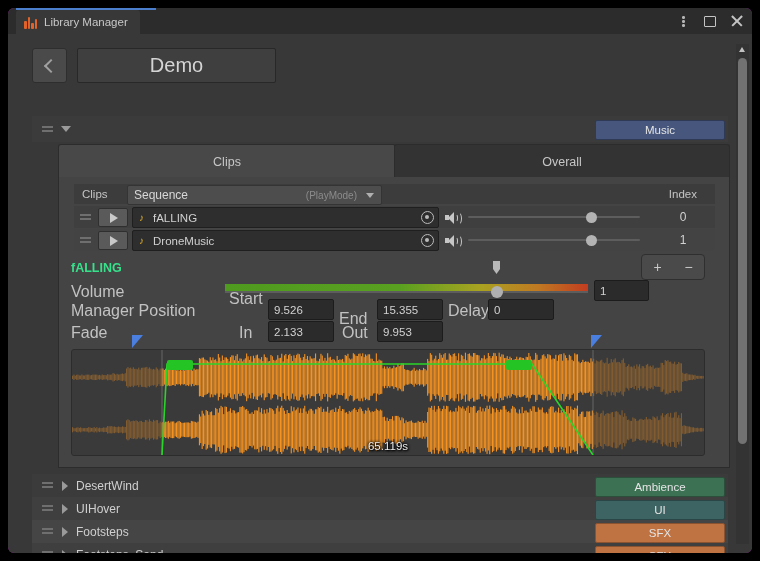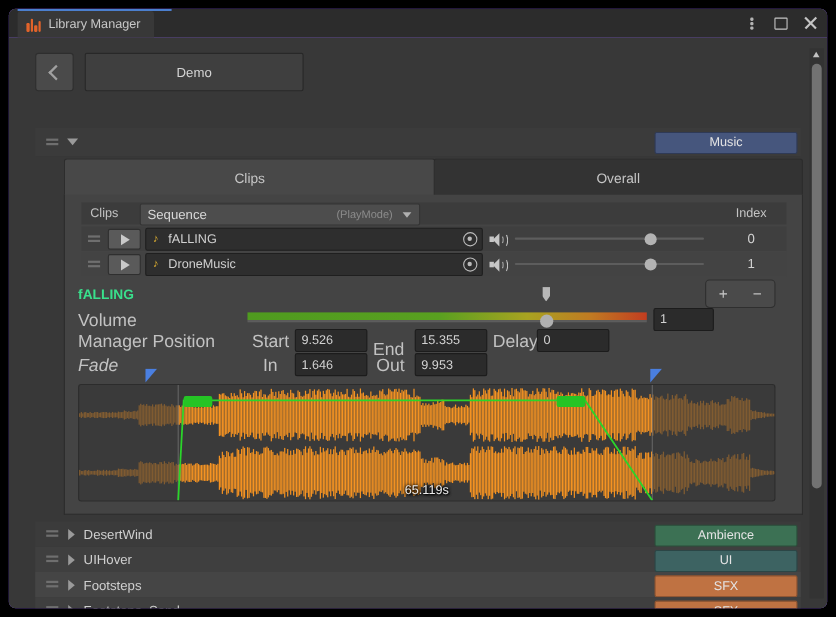--- a/index.html
+++ b/index.html
@@ -1,21 +1,21 @@
 <!DOCTYPE html>
 <html><head>
 <meta charset="utf-8">
 <style>
   html,body{margin:0;padding:0;background:#000;}
   body{width:760px;height:561px;overflow:hidden;
        font-family:"Liberation Sans","DejaVu Sans",sans-serif;
        -webkit-font-smoothing:antialiased;}
 
   .window{position:absolute;left:8px;top:8px;width:744px;height:545px;
-          background:#8b5cf6;border-radius:6px;overflow:hidden;
+          background:#a21caf;border-radius:6px;overflow:hidden;
           box-shadow:0 2px 10px rgba(0,0,0,.7);}
 
   
   .titlebar{position:relative;height:26px;background:#2c2c2c;}
   .tab-accent{position:absolute;left:8px;top:0;width:140px;height:2px;background:#4b7fce;}
   .win-tab{position:absolute;left:8px;top:2px;height:24px;background:#383838;
            border-top-left-radius:3px;border-top-right-radius:3px;
            display:flex;align-items:center;padding:0 12px 0 8px;gap:6px;}
   .win-tab-title{font-size:11.5px;color:#c8c8c8;white-space:nowrap;}
   .app-icon{width:14px;height:13px;position:relative;flex:0 0 auto;}
@@ -37,21 +37,21 @@
   .content{position:absolute;left:0;top:26px;width:744px;height:519px;background:#383838;}
 
   
   .hdr{position:absolute;left:24px;top:14px;display:flex;align-items:center;gap:10px;}
   .backbtn{width:33px;height:33px;background:#4a4a4a;border:1px solid #2e2e2e;
            border-radius:3px;display:flex;align-items:center;justify-content:center;}
   .chev{width:8px;height:8px;border-left:2px solid #a0a0a0;border-bottom:2px solid #a0a0a0;
         transform:rotate(45deg);margin-left:3px;}
   .demo{width:197px;height:33px;background:#3f3f3f;border:1px solid #282828;border-radius:2px;
         display:flex;align-items:center;justify-content:center;}
-  .demo span{font-size:12px;color:#d4d4d4;}
+  .demo span{font-size:20px;color:#d4d4d4;}
 
   
   .grpbar{position:absolute;left:24px;top:82px;width:696px;height:26px;background:#3b3b3b;}
   .dragdots{width:11px;height:9px;position:relative;flex:0 0 auto;}
   .dragdots i{position:absolute;left:0;width:11px;height:1.6px;background:#6f6f6f;}
   .dragdots i:nth-child(1){top:1px;} .dragdots i:nth-child(2){top:5px;}
   .foldclosed{width:0;height:0;border-top:5px solid transparent;border-bottom:5px solid transparent;
               border-left:6px solid #9a9a9a;flex:0 0 auto;}
   .namefield{height:19px;background:#2b2b2b;border:1px solid #1f1f1f;border-radius:2px;
              display:flex;align-items:center;padding-left:6px;}
@@ -282,37 +282,37 @@
     <span class="detail-lbl" style="left:63px;top:249px;">Volume</span>
     <div class="volmark"></div>
     <div class="volbar"></div>
     <div class="volline"></div>
     <div class="volknob"></div>
     <div class="numfield" style="left:586px;top:246px;width:48px;">
       <span>1</span>
     </div>
 
     <span class="detail-lbl" style="left:63px;top:268px;">Manager Position</span>
-    <span class="detail-lbl" style="left:221px;top:268px;">Start</span>
+    <span class="detail-lbl" style="left:221px;top:256px;">Start</span>
     <div class="numfield" style="left:260px;top:265px;width:59px;">
       <span>9.526</span>
     </div>
     <span class="detail-lbl" style="left:331px;top:276px;">End</span>
     <div class="numfield" style="left:369px;top:265px;width:59px;">
       <span>15.355</span>
     </div>
     <span class="detail-lbl" style="left:440px;top:268px;">Delay</span>
     <div class="numfield" style="left:480px;top:265px;width:59px;">
       <span>0</span>
     </div>
 
-    <span class="detail-lbl" style="left:63px;top:290px;font-style:italic;">Fade</span>
+    <span class="detail-lbl" style="left:63px;top:290px;">Fade</span>
     <span class="detail-lbl" style="left:231px;top:290px;">In</span>
     <div class="numfield" style="left:260px;top:287px;width:59px;">
-      <span>1.646</span>
+      <span>2.133</span>
     </div>
     <span class="detail-lbl" style="left:334px;top:290px;">Out</span>
     <div class="numfield" style="left:369px;top:287px;width:59px;">
       <span>9.953</span>
     </div>
 
     <div class="fmark" style="left:124px;top:301px;"></div>
     <div class="fmark" style="left:583px;top:301px;"></div>
 
     <div class="wavebox">

